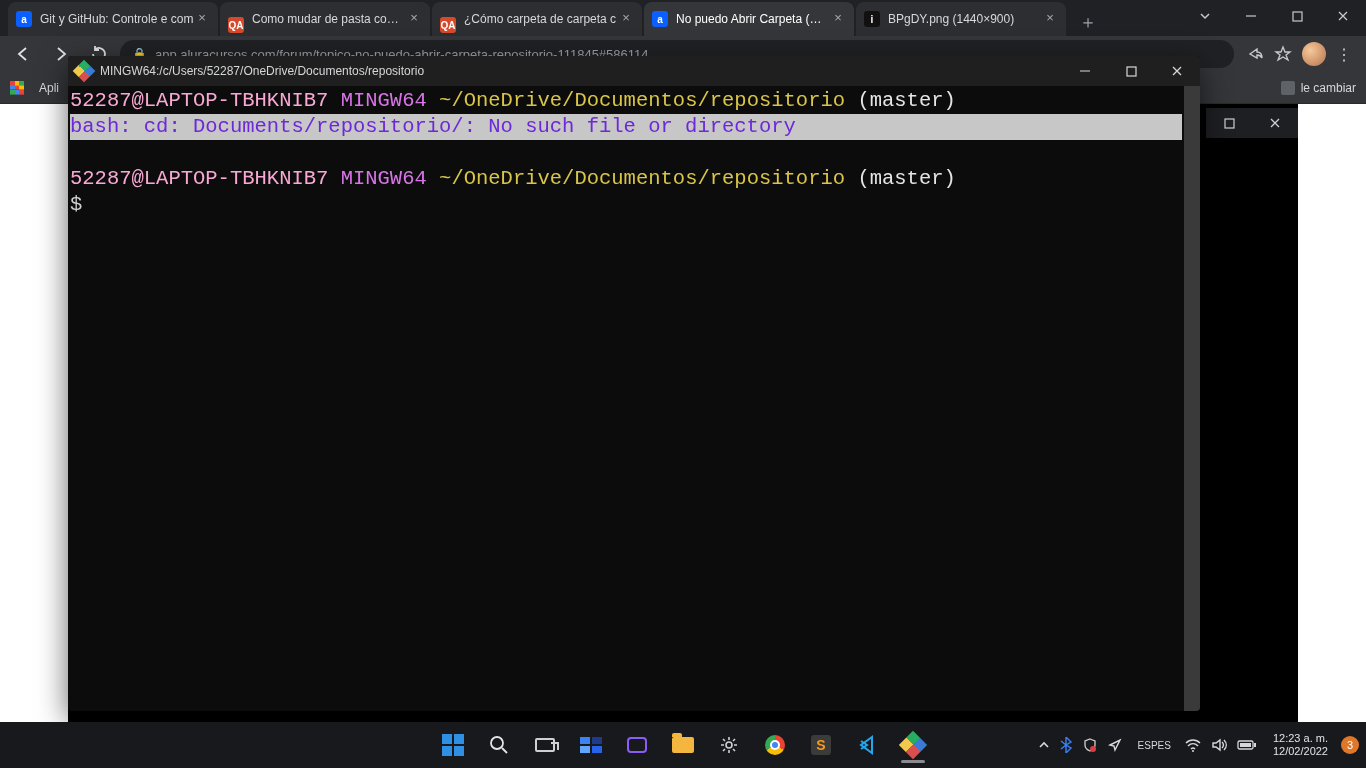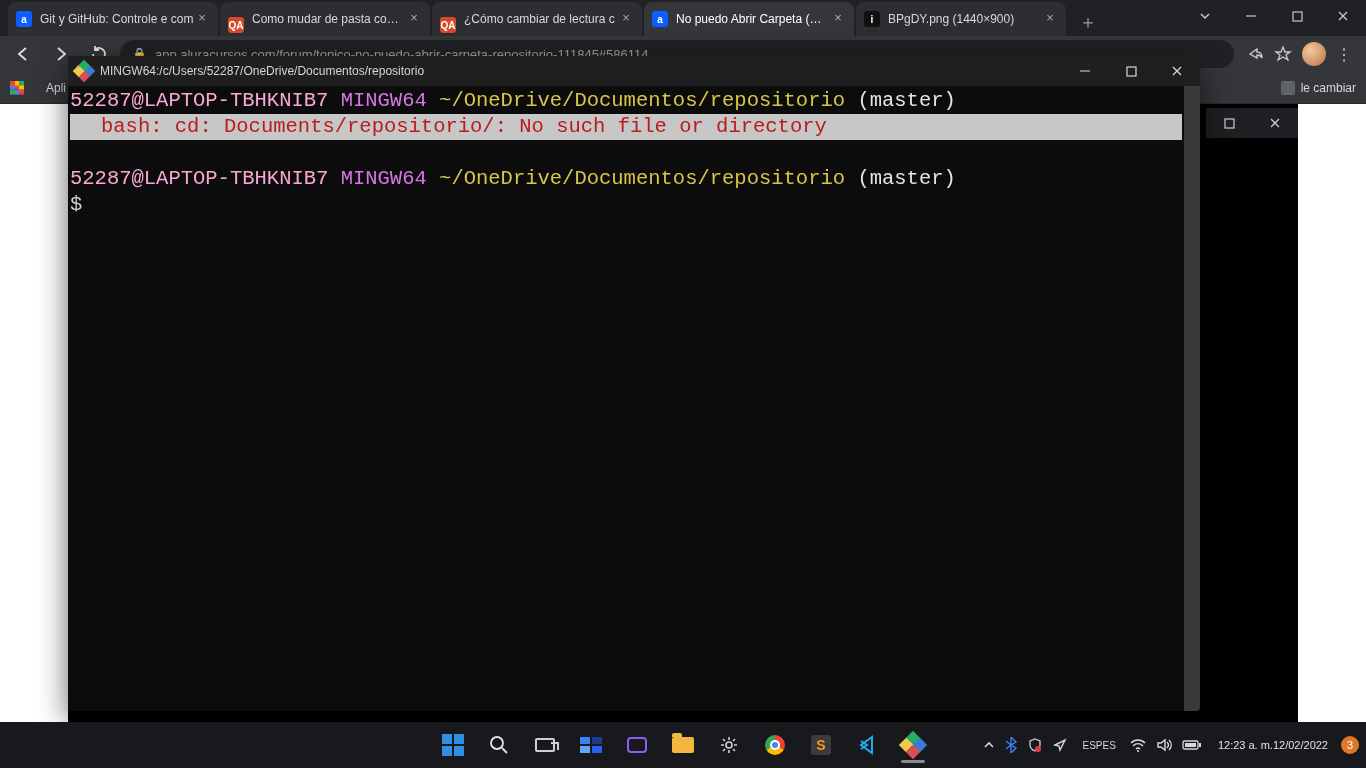--- a/index.html
+++ b/index.html
@@ -32,21 +32,21 @@
   .nav-btn.enabled { color:#e1e2e4; }
   .omnibox { flex:1; height:28px; background:#202124; border-radius:14px; color:#9aa0a6; font-size:13px;
              display:flex; align-items:center; padding:0 12px; }
   .omnibox .lock { margin-right:8px; font-size:12px; }
   .right-icons { display:flex; align-items:center; gap:10px; padding:0 8px; }
   .avatar { width:24px; height:24px; border-radius:50%; background:radial-gradient(circle at 35% 35%,#f6c89a,#b4734d); }
   .kebab { color:#c9cacd; font-size:16px; }
 
   
   .bookmarks { height:32px; background:#35363a; display:flex; align-items:center; padding:0 10px; gap:6px; border-bottom:1px solid #2a2b2e; }
-  .bk-apps { display:flex; align-items:center; gap:22px; color:#d9dadd; font-size:12px; }
+  .bk-apps { display:flex; align-items:center; gap:15px; color:#d9dadd; font-size:12px; }
   .bk-apps-icon { width:14px; height:14px;
         background: linear-gradient(90deg,#ea4335 33%,#fbbc05 33% 66%,#34a853 66%),
                     linear-gradient(90deg,#4285f4 33%,#ea4335 33% 66%,#fbbc05 66%),
                     linear-gradient(90deg,#34a853 33%,#4285f4 33% 66%,#ea4335 66%);
         background-size:100% 33%; background-repeat:no-repeat; background-position:0 0,0 50%,0 100%; }
   .bk-right { margin-left:auto; color:#d7d8db; font-size:12px; display:flex; align-items:center; gap:6px; }
   .bk-right .rl-icon { width:14px; height:14px; background:#5f6368; border-radius:2px; }
 
   
   .viewport { flex:1; background:#fff; position:relative; }
@@ -67,21 +67,21 @@
   .titlebar .win-btns { margin-left:auto; display:flex; }
   .titlebar .win-btns .btn { width:46px; height:30px; display:flex; align-items:center; justify-content:center; color:#d6d7d9; }
 
   .term-body { position:relative; height:calc(100% - 30px); background:#0c0c0c; font-family:Consolas,"Courier New",monospace;
                font-size:20.5px; line-height:26px; color:#d0d0d0; padding:2px 0 0 0; }
   .term-body .line { padding:0 2px; white-space:pre; }
   .prompt-user { color:#f9a8d4; }
   .prompt-env  { color:#d974e8; }
   .prompt-path { color:#d9c547; }
   .prompt-branch { color:#e5e5e5;margin-top:32px; }
-  .err-line { background:#c7c7c7; color:#b91c1c; display:inline-block; width:calc(100% - 16px);padding-left:31px; }
+  .err-line { background:#c7c7c7; color:#6d28d9; display:inline-block; width:calc(100% - 16px); }
   .scrollbar { position:absolute; right:0; top:0; width:16px; height:100%; background:#1a1a1a; }
   .scrollbar .thumb { width:100%; height:100%; background:#3a3a3a; }
 
   
   .taskbar { position:absolute; left:0; right:0; bottom:0; height:46px; background:#18191c; display:flex; align-items:center; }
   .tb-center { position:absolute; left:50%; transform:translateX(-50%); display:flex; align-items:center; gap:6px; }
   .tb-icon { width:40px; height:40px; display:flex; align-items:center; justify-content:center; border-radius:4px; font-size:18px; }
   .startlogo { width:22px; height:22px; display:grid; grid-template-columns:1fr 1fr; grid-template-rows:1fr 1fr; gap:2px; }
   .startlogo div { background:#2f8fe5; }
   .search-glyph { color:#e3e4e6; }
@@ -99,21 +99,21 @@
   .sublime-glyph{ width:20px; height:20px; background:#3b3b3b; border-radius:3px; display:flex; align-items:center; justify-content:center; color:#f79a1f; font-weight:700; font-size:14px; }
   .vscode-glyph{ color:#22a7f0; font-size:20px; transform:rotate(0deg); }
   .gitbash-active { position:relative; }
   .gitbash-active::after{ content:""; position:absolute; left:8px; right:8px; bottom:2px; height:3px; background:#8a8b8e; border-radius:2px; }
   .gbicon{ width:20px; height:20px; background:conic-gradient(#3a7bd5 0 25%, #d94f4f 0 50%, #f2c94c 0 75%, #27ae60 0 100%); transform:rotate(45deg); }
 
   .tb-right { margin-left:auto; display:flex; align-items:center; height:100%; padding-right:2px; }
   .tray { display:flex; align-items:center; gap:10px; padding:0 10px; color:#d7d8db; font-size:13px; }
   .lang { display:flex; flex-direction:row; font-size:10px; line-height:11px; color:#d7d8db; text-align:left; padding:0 6px; }
   .net { display:flex; align-items:center; gap:10px; color:#d7d8db; padding:0 8px; }
-  .clock { display:flex; flex-direction:row; font-size:11px; line-height:13px; color:#e2e3e5; text-align:right; padding:0 8px; }
+  .clock { display:flex; flex-direction:column; font-size:11px; line-height:13px; color:#e2e3e5; text-align:right; padding:0 8px; }
   .notif { width:28px; height:46px; display:flex; align-items:center; justify-content:center; }
   .notif-badge { width:18px; height:18px; border-radius:50%; background:#e07628; color:#fff; font-size:11px; display:flex; align-items:center; justify-content:center; }
 
   svg { display:block; }
 </style>
 </head>
 <body>
 
 <div class="chrome">
 
@@ -123,21 +123,21 @@
       <span class="title">Git y GitHub: Controle e com</span>
       <span class="tab-close">×</span>
     </div>
     <div class="tab">
       <span class="favicon fav-qa">QA</span>
       <span class="title">Como mudar de pasta com c</span>
       <span class="tab-close">×</span>
     </div>
     <div class="tab">
       <span class="favicon fav-qa">QA</span>
-      <span class="title">¿Cómo cambiar de lectura c</span>
+      <span class="title">¿Cómo carpeta de carpeta c</span>
       <span class="tab-close">×</span>
     </div>
     <div class="tab active">
       <span class="favicon fav-a">a</span>
       <span class="title">No puedo Abrir Carpeta (REF</span>
       <span class="tab-close">×</span>
     </div>
     <div class="tab">
       <span class="favicon fav-i">i</span>
       <span class="title">BPgDY.png (1440×900)</span>

